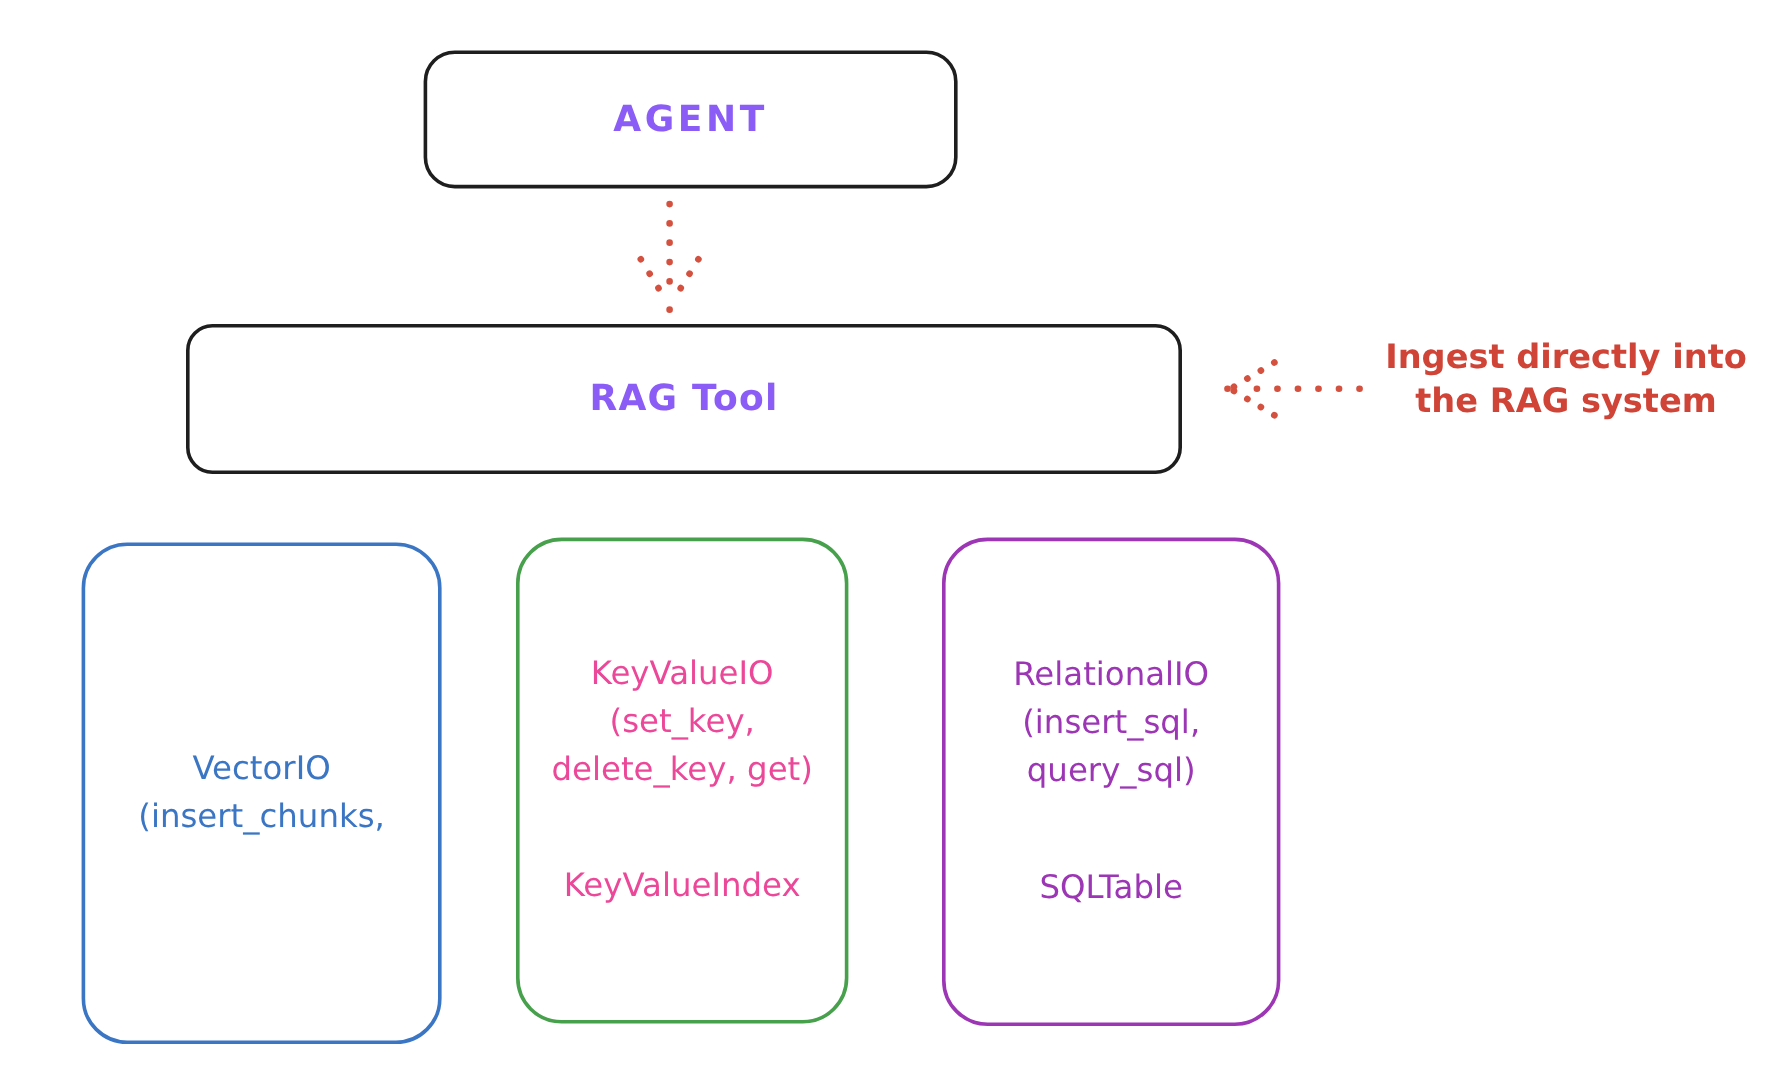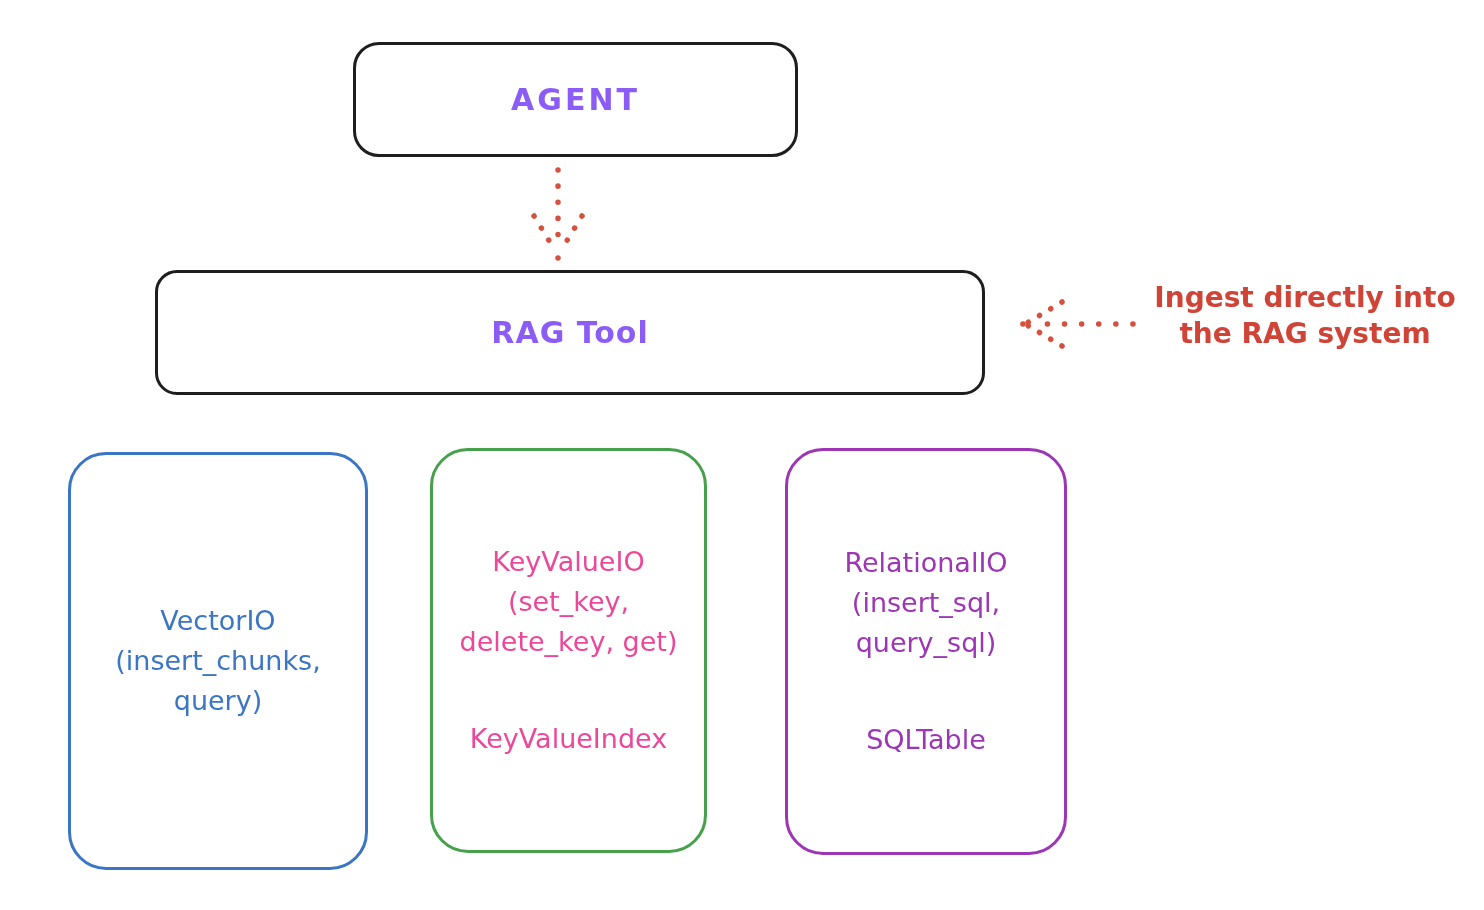--- a/index.html
+++ b/index.html
@@ -102,21 +102,20 @@
 
   <div class="annotation">
     <div>Ingest directly into</div>
     <div>the RAG system</div>
   </div>
 
   <div class="box store-box store-blue">
     <div class="store-text">
       <div>VectorIO</div>
       <div>(insert_chunks,</div>
-      <div>query)</div>
     </div>
   </div>
 
   <div class="box store-box store-green">
     <div class="store-text">
       <div>KeyValueIO</div>
       <div>(set_key,</div>
       <div>delete_key, get)</div>
       <div class="store-index">KeyValueIndex</div>
     </div>

